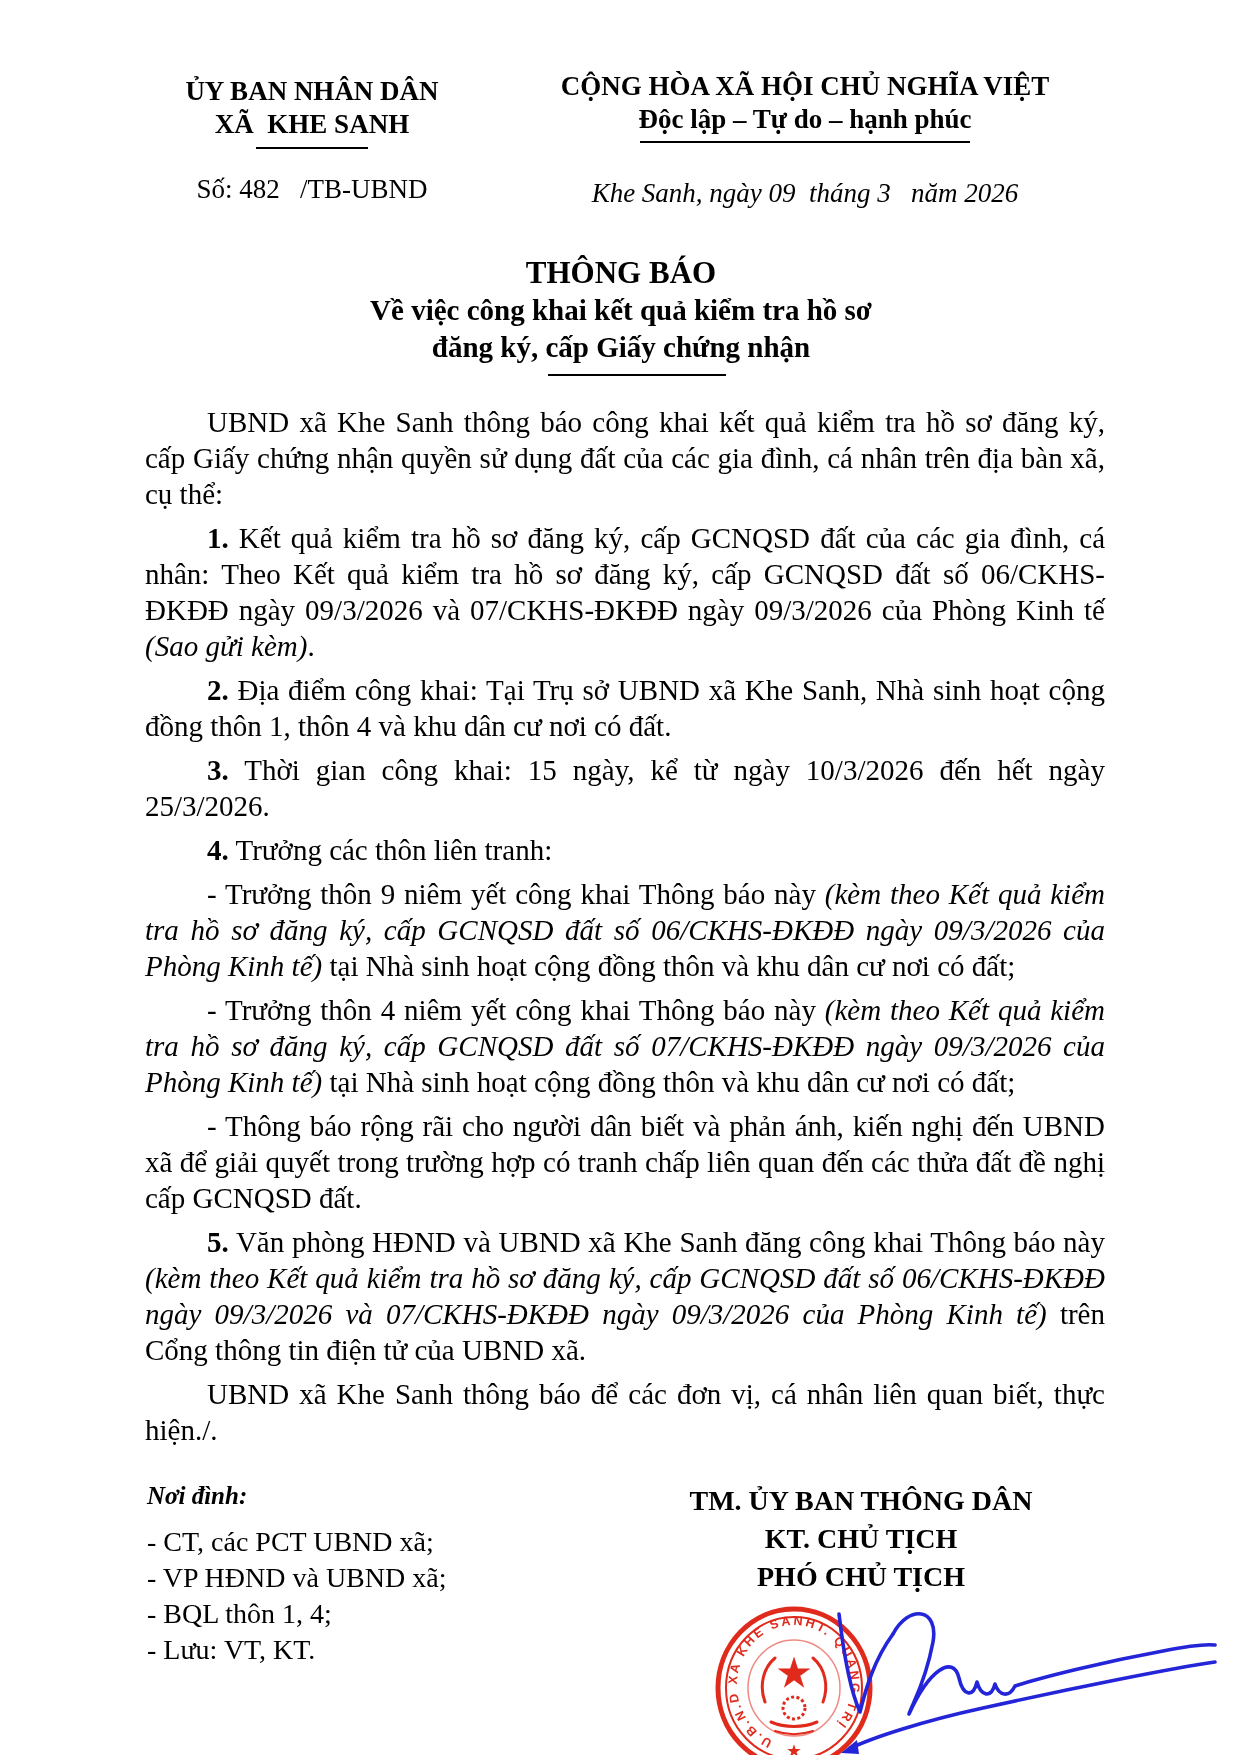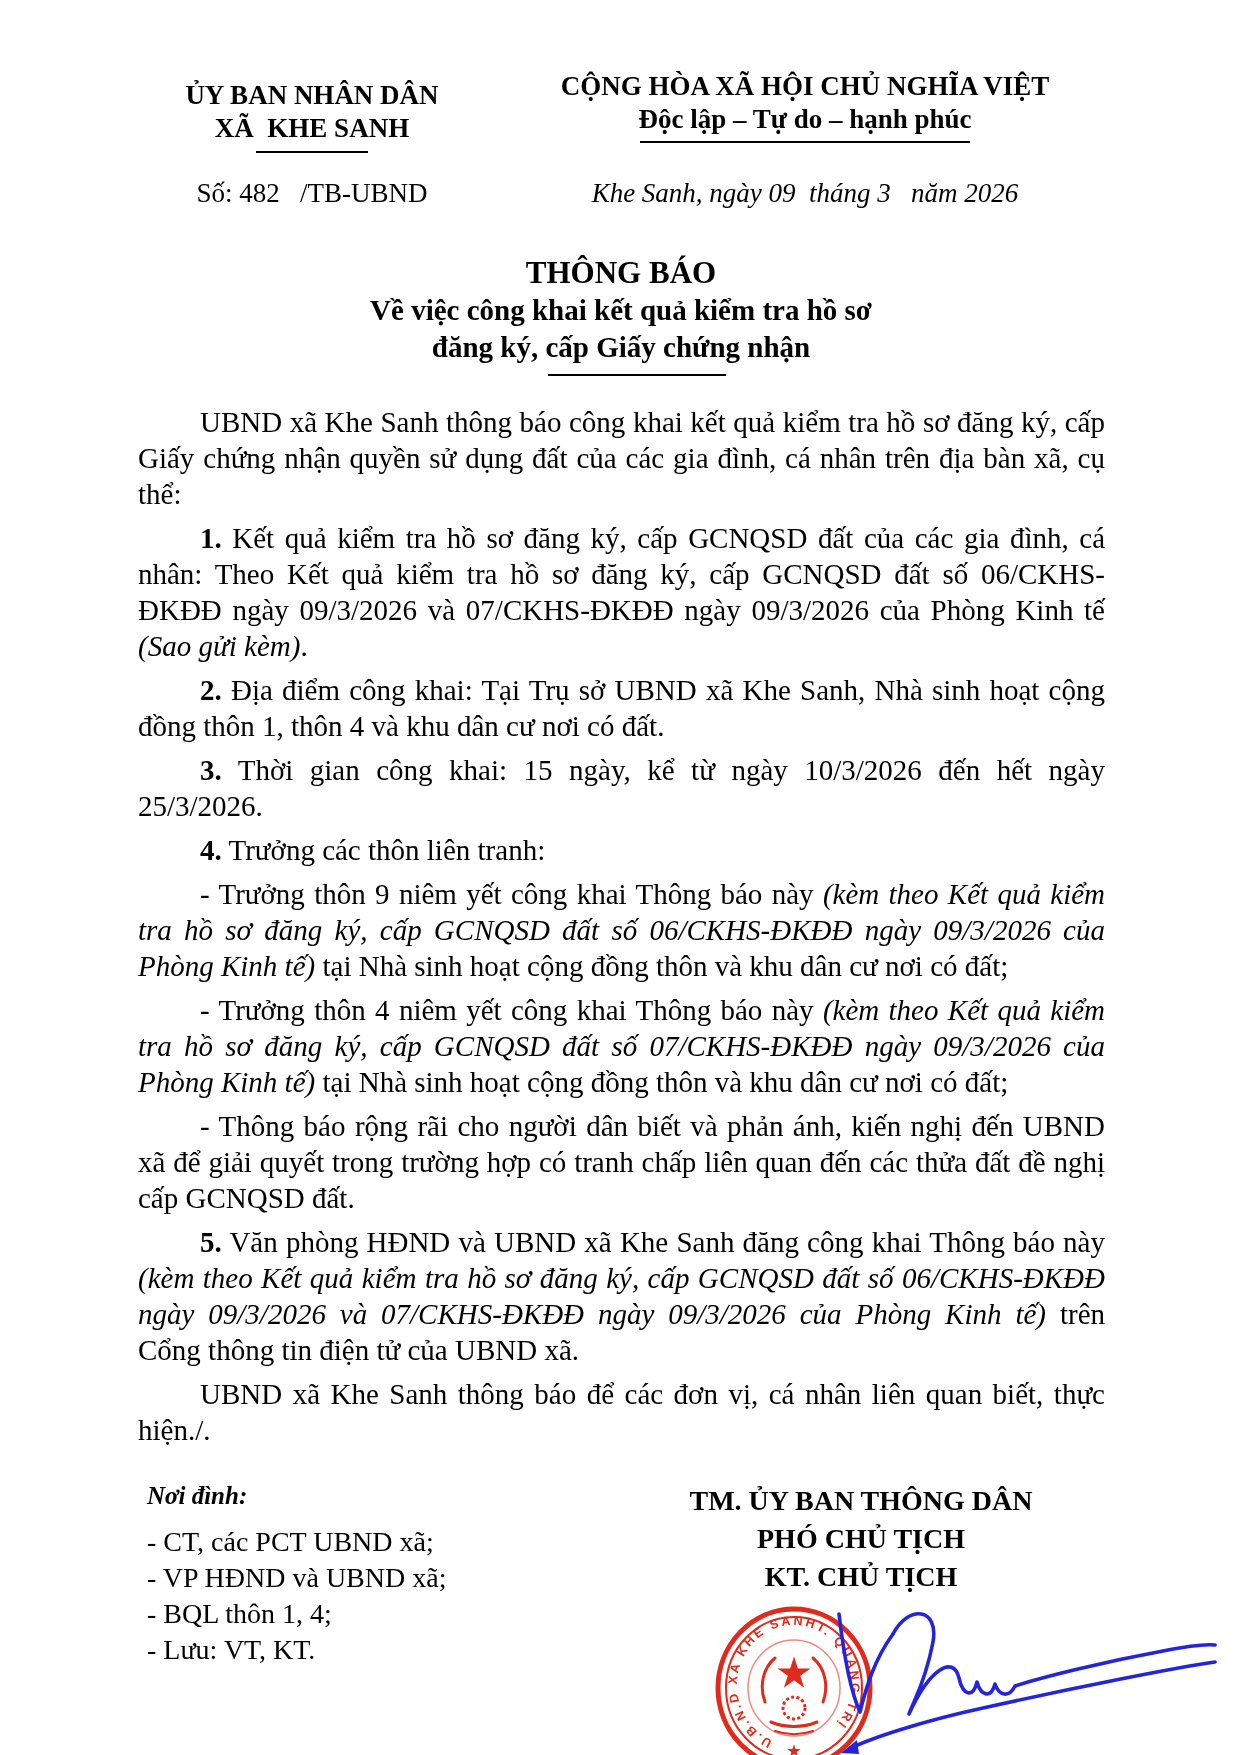--- a/index.html
+++ b/index.html
@@ -4,38 +4,38 @@
 <style>
   html,body{margin:0;padding:0;}
   body{
     width:1241px;height:1755px;background:#ffffff;color:#000;
     font-family:"Liberation Serif","DejaVu Serif",serif;
     position:relative;overflow:hidden;
   }
   #page{box-sizing:border-box;width:1241px;height:1755px;padding:70px 136px 0 137px;}
   .pre{white-space:pre;}
   
-  .header{display:flex;justify-content:space-between;align-items:flex-end;}
+  .header{display:flex;justify-content:space-between;align-items:center;}
   .hdr-left{width:350px;text-align:center;font-size:27px;line-height:33px;}
   .hdr-right{width:600px;text-align:center;font-size:27px;line-height:33px;}
   .hdr-bold{font-weight:bold;}
   .rule{height:2px;background:#000;}
   .rule-left{width:112px;margin:6px auto 0;}
   .rule-right{width:330px;margin:5px auto 0;}
   .doc-number{margin-top:24px;font-size:27px;}
   .date-line{margin-top:34px;font-size:27px;font-style:italic;}
   
   .doc-title{margin-top:44px;text-align:center;}
   .title-main{font-size:31px;font-weight:bold;line-height:38px;}
   .title-sub{font-size:29px;font-weight:bold;line-height:37px;}
   .rule-title{width:178px;margin:8px auto 0;transform:translateX(16px);}
   
   .body-text{margin-top:28px;}
   .body-text p{
-    margin:8px 0 0 1px;font-size:29px;line-height:36px;
+    margin:8px 0 0 8px;font-size:29px;line-height:36px;
     text-align:justify;text-indent:62px;
   }
   .body-text p:first-child{margin-top:0;}
   .run-b{font-weight:bold;}
   .run-i{font-style:italic;}
   
   .footer{display:flex;justify-content:space-between;margin-top:34px;}
   .recipients{margin-left:10px;width:360px;}
   .recipients-label{font-size:25px;font-weight:bold;font-style:italic;}
   .recipients-list{margin-top:14px;}
@@ -92,22 +92,22 @@
       <div class="recipients-list" id="recipients-list">
           <div class="recipient-item">- CT, các PCT UBND xã;</div>
           <div class="recipient-item">- VP HĐND và UBND xã;</div>
           <div class="recipient-item">- BQL thôn 1, 4;</div>
           <div class="recipient-item">- Lưu: VT, KT.</div>
         </div>
     </div>
 
     <div class="sign-block">
       <div class="sign-line">TM. ỦY BAN THÔNG DÂN</div>
+      <div class="sign-line">KT. CHỦ TỊCH</div>
       <div class="sign-line">PHÓ CHỦ TỊCH</div>
-      <div class="sign-line">KT. CHỦ TỊCH</div>
 
       <div class="stamp-area">
 
         <svg class="seal-svg" width="162" height="168" viewBox="0 0 162 168">
           <g fill="none" stroke="#e02a1c">
             <ellipse cx="81" cy="84" rx="76" ry="79" stroke-width="5"></ellipse>
             <ellipse cx="81" cy="84" rx="68" ry="71" stroke-width="2"></ellipse>
             <ellipse cx="81" cy="84" rx="46" ry="48" stroke-width="1.5" stroke-opacity="0.55"></ellipse>
 
             <path d="M52 98 C46 82 50 64 62 54" stroke-width="3" stroke-linecap="round"></path>

